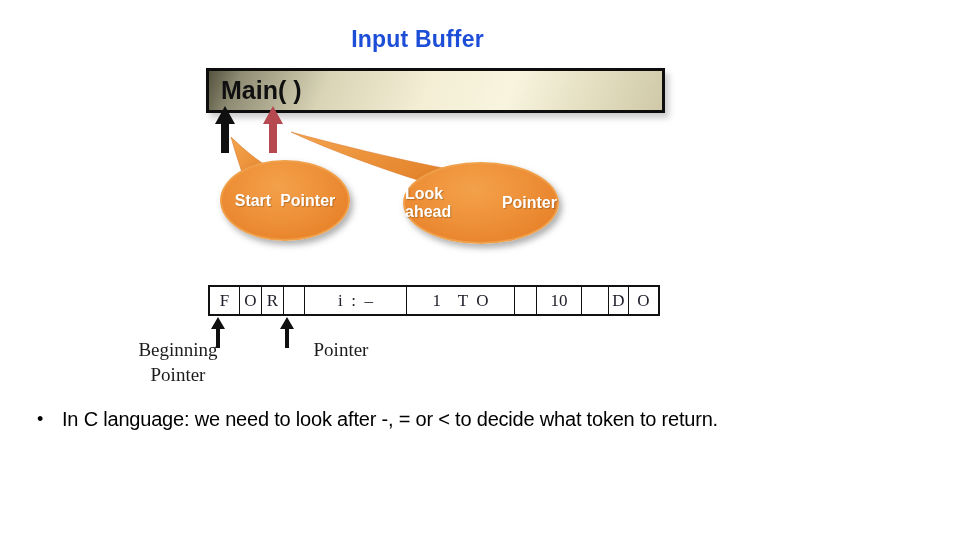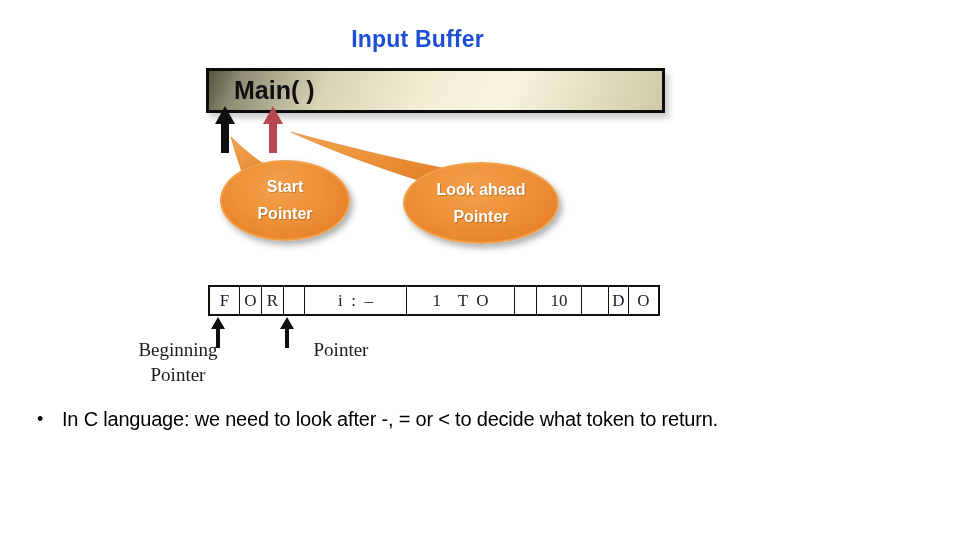--- a/index.html
+++ b/index.html
@@ -11,31 +11,31 @@
   #title { left: 160px; top: 26px; width: 515px; text-align: center;
     font-size: 23px; font-weight: bold; color: #1d4ed8; letter-spacing: 0.2px; }
 
   
   #main-bar { left: 206px; top: 68px; width: 459px; height: 45px;
     border: 3px solid #0d0d0d;
     background: linear-gradient(112deg, #55523e 0%, #8f8c74 7%, #d9d4b6 26%,
       #f3eed4 48%, #f8f4de 66%, #e3dec0 84%, #cfc9a8 100%);
     box-shadow: 4px 5px 6px rgba(110,110,110,0.35);
     display: flex; align-items: center; }
-  #main-bar-label { font-size: 25px; font-weight: 600; color: #101010; padding-left: 12px; margin-left: 13px; }
+  #main-bar-label { font-size: 25px; font-weight: 600; color: #101010; padding-left: 12px; }
 
   
   #svg-layer { left: 0; top: 0; width: 960px; height: 540px; z-index: 1; }
 
   
   .callout { border-radius: 50%; z-index: 2;
     background: radial-gradient(ellipse at 45% 32%, #f3a14b 0%, #ee9139 45%, #e8842c 75%, #dd7820 100%);
     border: 2px solid #ef9f4a;
     box-shadow: 3px 4px 6px rgba(110,110,110,0.55);
-    display: flex; flex-direction: column; align-items: center; justify-content: center;
+    display: flex; flex-direction: row; align-items: center; justify-content: center;
     gap: 9px; }
   .callout .cl-line { color: #ffffff; font-weight: bold; font-size: 16px;
     text-shadow: 1px 1px 1px rgba(90,50,0,0.35); line-height: 18px; }
   #callout-start { left: 220px; top: 160px; width: 130px; height: 81px; }
   #callout-lookahead { left: 403px; top: 162px; width: 156px; height: 82px; }
 
   
   #buffer-table { left: 208px; top: 285px; height: 31px; display: flex;
     border: 2px solid #111; background: #fff; z-index: 2; }
   .bcell { border-right: 1px solid #111; height: 100%;

